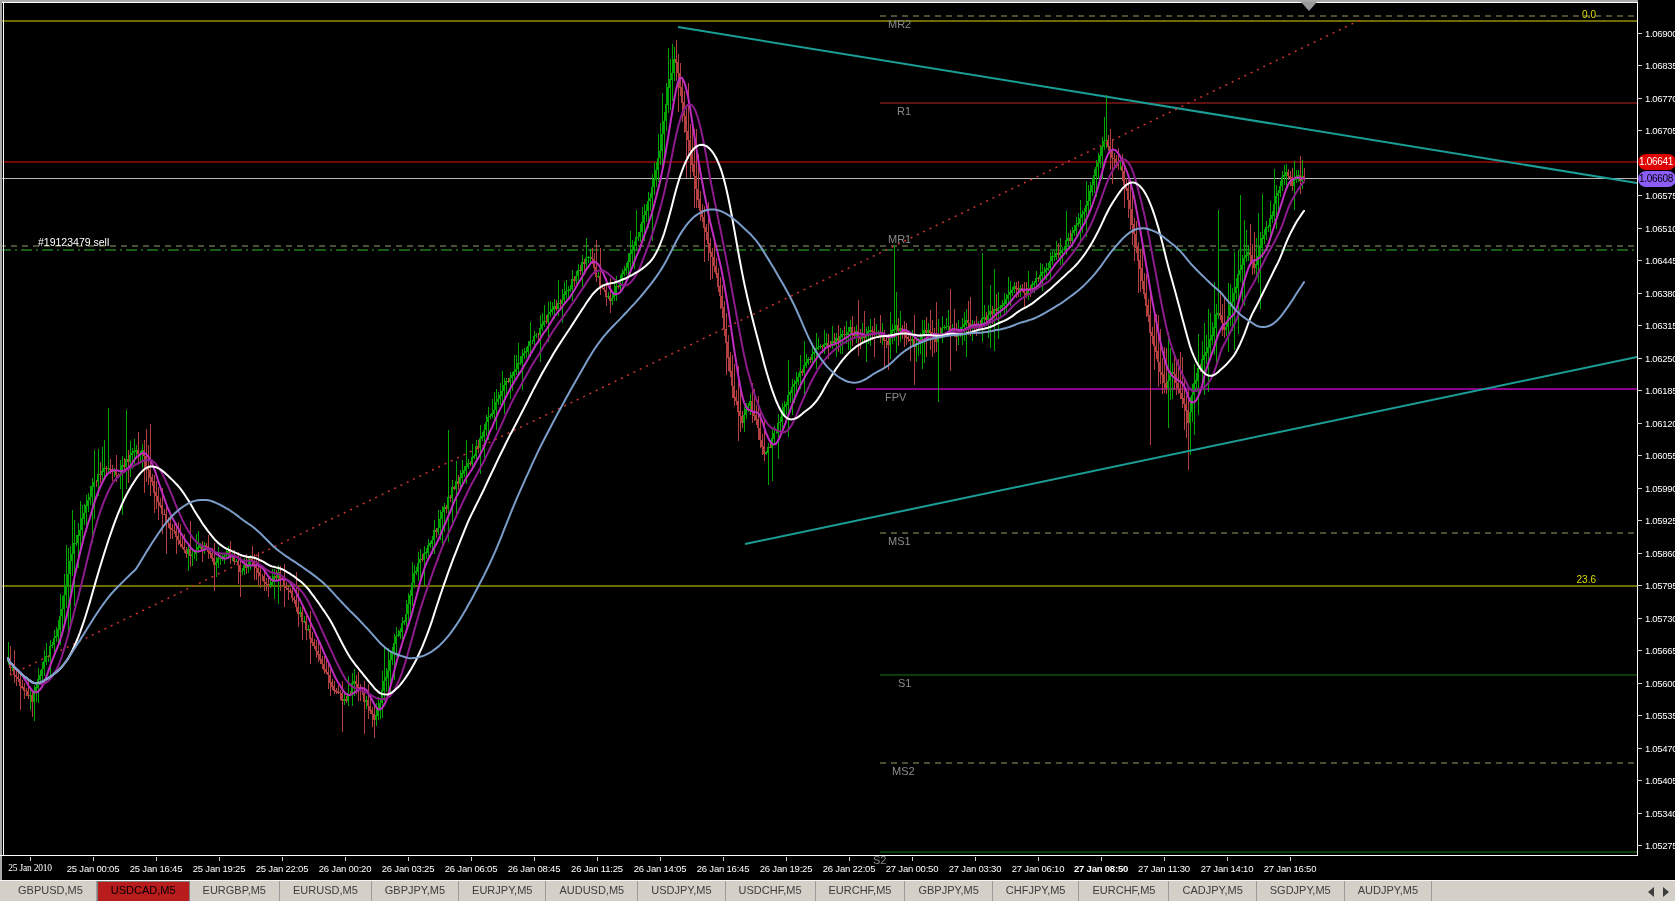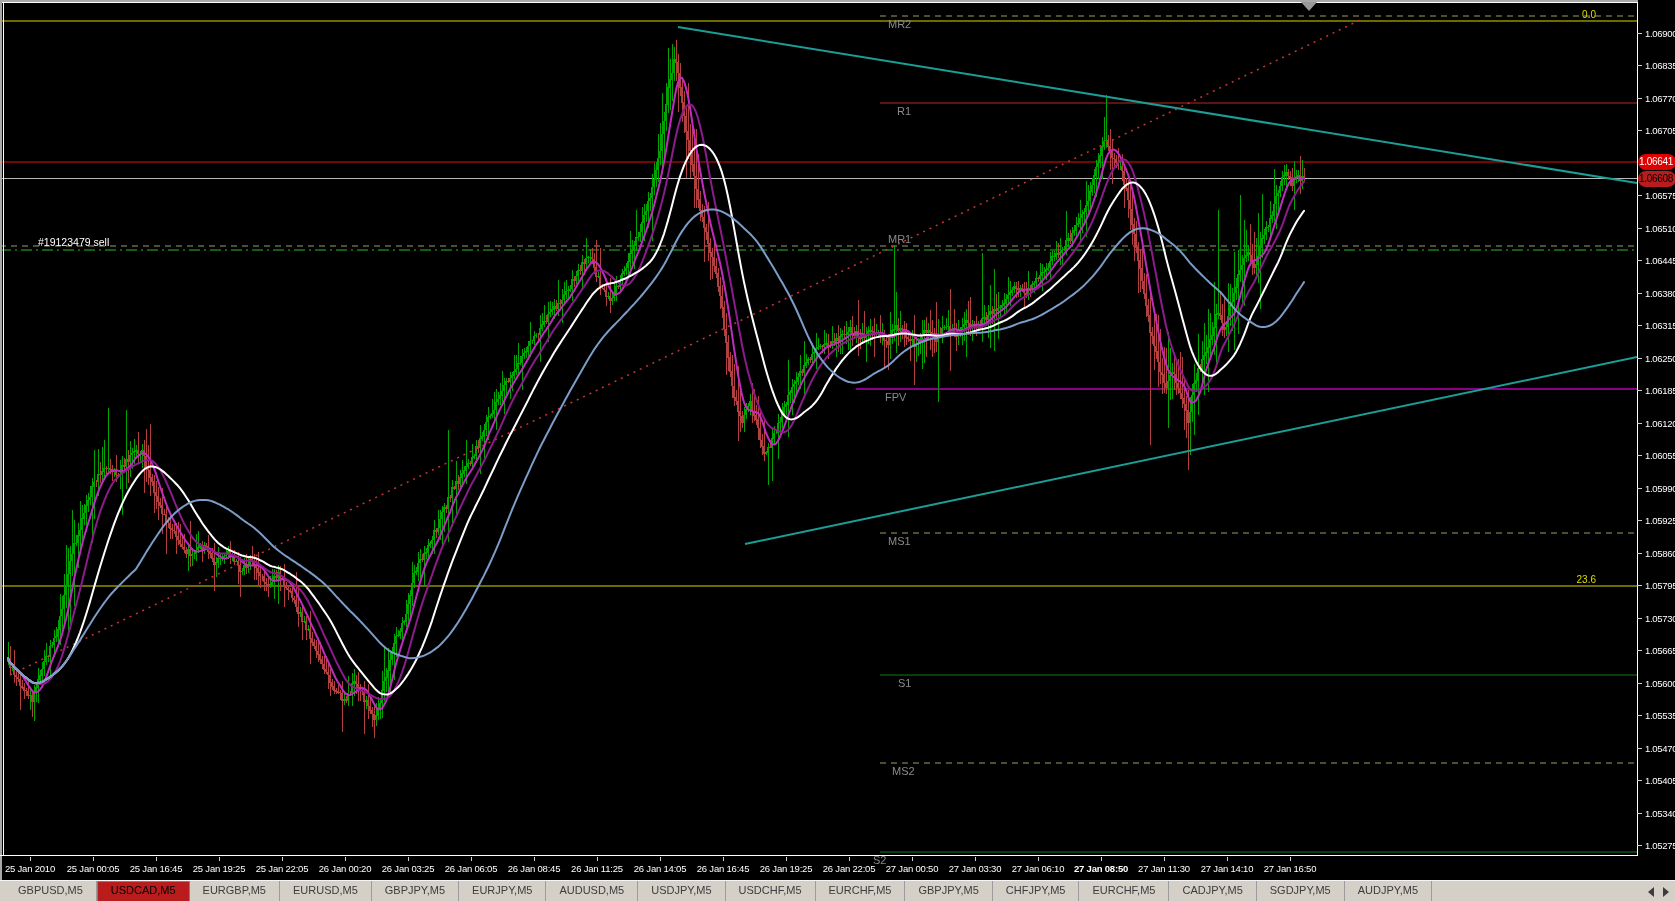--- a/index.html
+++ b/index.html
@@ -19,21 +19,21 @@
   .pivot-label{position:absolute;z-index:5;font-size:11px;color:#8a8a8a;white-space:nowrap;}
   .fibo-label{position:absolute;z-index:5;font-size:10px;color:#dede00;white-space:nowrap;}
   .order-label{position:absolute;z-index:5;font-size:10.5px;color:#ffffff;white-space:nowrap;margin-left:30px;}
   
   .price-axis{position:absolute;left:1638px;top:0;width:37px;height:856px;background:#000;z-index:4;}
   .ptick{position:absolute;left:-1px;width:5px;height:1px;background:#cfcfcf;}
   .plabel{position:absolute;left:7px;font-size:9.5px;letter-spacing:-0.3px;color:#ffffff;white-space:nowrap;}
   .price-box{position:absolute;left:0px;width:37px;height:16px;font-size:10px;letter-spacing:-0.3px;
     line-height:16px;padding-left:1px;z-index:6;border-radius:8px;}
   .ask-box{background:#e00000;color:#ffffff;}
-  .bid-box{background:#b91c1c;color:#000000;}
+  .bid-box{background:#8b5cf6;color:#000000;}
   
   .time-axis{position:absolute;left:0;top:856px;width:1675px;height:24px;background:#000;z-index:2;}
   .ttick{position:absolute;top:1px;width:1px;height:4px;background:#cfcfcf;}
   .tlabel{position:absolute;top:7px;transform:translateX(-50%);font-size:9.5px;letter-spacing:-0.2px;
     color:#ffffff;white-space:nowrap;}
   
   .tabbar{position:absolute;left:0;top:880px;width:1675px;height:21px;background:#d4d0c8;
     border-top:1px solid #f5f5f5;z-index:7;display:flex;align-items:stretch;}
   .tab{font-size:11px;color:#3c3c3c;padding:3px 13px 0 13px;border-right:1px solid #9c9c9c;
     white-space:nowrap;cursor:default;}
@@ -1445,21 +1445,21 @@
       <div class="ptick" style="top: 780px;"></div>
       <div class="plabel" style="top: 775px;">1.05405</div>
       <div class="ptick" style="top: 812.5px;"></div>
       <div class="plabel" style="top: 807.5px;">1.05340</div>
       <div class="ptick" style="top: 845px;"></div>
       <div class="plabel" style="top: 840px;">1.05275</div>
     </div>
 
   <div class="time-axis" id="timeAxis">
       <div class="ttick" style="left: 30px;"></div>
-      <div class="tlabel" style="left: 30px;">25 Jan 2010</div>
+      <div class="tlabel" style="left: 30px; font-family: Liberation Serif, serif;">25 Jan 2010</div>
       <div class="ttick" style="left: 93px;"></div>
       <div class="tlabel" style="left: 93px;">25 Jan 00:05</div>
       <div class="ttick" style="left: 156px;"></div>
       <div class="tlabel" style="left: 156px;">25 Jan 16:45</div>
       <div class="ttick" style="left: 219px;"></div>
       <div class="tlabel" style="left: 219px;">25 Jan 19:25</div>
       <div class="ttick" style="left: 282px;"></div>
       <div class="tlabel" style="left: 282px;">25 Jan 22:05</div>
       <div class="ttick" style="left: 345px;"></div>
       <div class="tlabel" style="left: 345px;">26 Jan 00:20</div>

